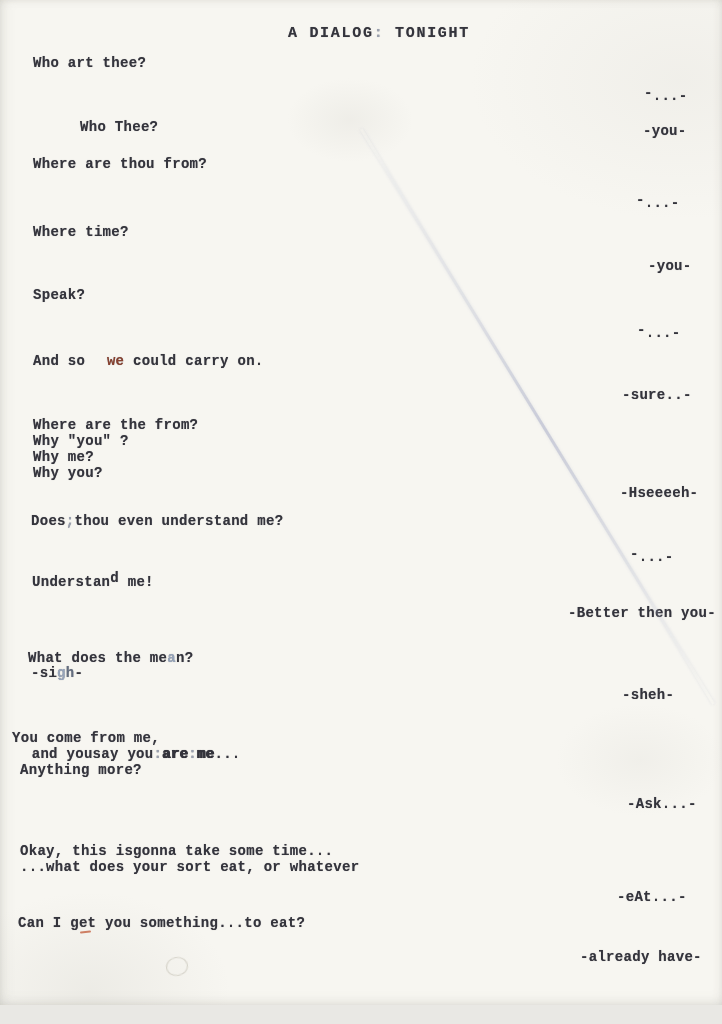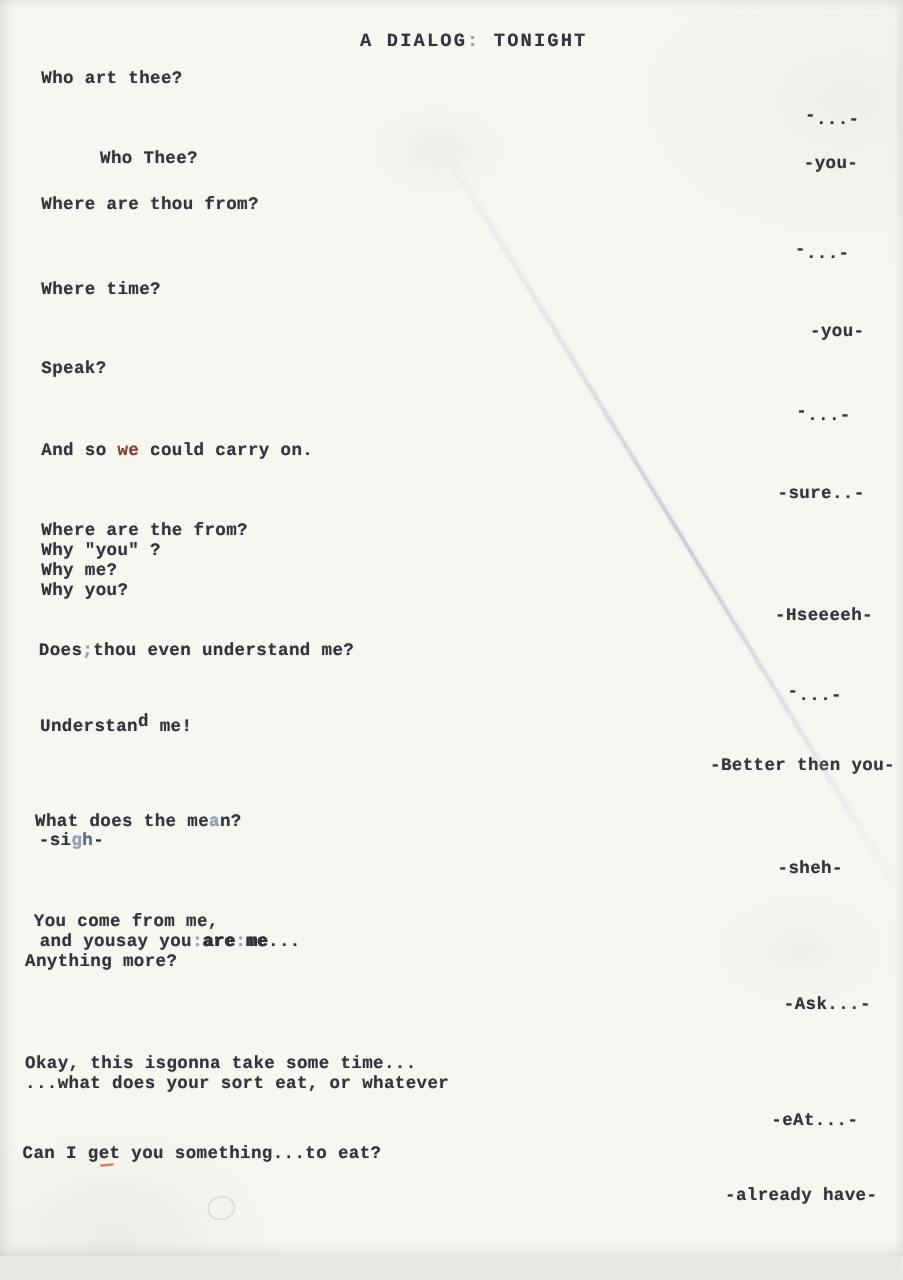--- a/index.html
+++ b/index.html
@@ -82,35 +82,35 @@
       <div class="tline" style="left: 33px; top: 56px;"><span>Who art thee?</span></div>
       <div class="tline" style="left: 644px; top: 89px;"><span style="position: relative; top: -3px;">-</span><span>...-</span></div>
       <div class="tline" style="left: 33px; top: 120px; margin-left: 47px;"><span>Who Thee?</span></div>
       <div class="tline" style="left: 643px; top: 124px;"><span>-you-</span></div>
       <div class="tline" style="left: 33px; top: 157px;"><span>Where are thou from?</span></div>
       <div class="tline" style="left: 636px; top: 196px;"><span style="position: relative; top: -3px;">-</span><span>...-</span></div>
       <div class="tline" style="left: 33px; top: 225px;"><span>Where time?</span></div>
       <div class="tline" style="left: 648px; top: 259px;"><span>-you-</span></div>
       <div class="tline" style="left: 33px; top: 288px;"><span>Speak?</span></div>
       <div class="tline" style="left: 637px; top: 326px;"><span style="position: relative; top: -3px;">-</span><span>...-</span></div>
-      <div class="tline" style="left: 33px; top: 354px;"><span>And so </span><span style="color: rgb(135, 64, 46);">we</span><span> could carry on.</span></div>
+      <div class="tline" style="left: 33px; top: 354px;"><span>And so </span><span style="color: rgb(135, 64, 46); margin-left: 13px;">we</span><span> could carry on.</span></div>
       <div class="tline" style="left: 622px; top: 388px; text-align: right;"><span>-sure..-</span></div>
       <div class="tline" style="left: 33px; top: 418px;"><span>Where are the from?</span></div>
       <div class="tline" style="left: 33px; top: 434px;"><span>Why "you" ?</span></div>
       <div class="tline" style="left: 33px; top: 450px;"><span>Why me?</span></div>
       <div class="tline" style="left: 33px; top: 466px;"><span>Why you?</span></div>
       <div class="tline" style="left: 620px; top: 486px;"><span>-Hseeeeh-</span></div>
       <div class="tline" style="left: 31px; top: 514px;"><span>Does</span><span style="color: rgb(154, 161, 176);">;</span><span>thou even understand me?</span></div>
       <div class="tline" style="left: 630px; top: 550px;"><span style="position: relative; top: -3px;">-</span><span>...-</span></div>
       <div class="tline" style="left: 32px; top: 575px;"><span>Understan</span><span style="position: relative; top: -4px;">d</span><span> me!</span></div>
       <div class="tline" style="left: 568px; top: 606px;"><span>-Better then you-</span></div>
       <div class="tline" style="left: 31px; top: 636px; margin-top: 30px;"><span>-si</span><span style="color: rgb(150, 164, 186);">g</span><span style="color: rgb(100, 110, 128);">h</span><span>-</span></div>
       <div class="tline" style="left: 28px; top: 651px;"><span>What does the me</span><span style="color: rgb(150, 164, 186);">a</span><span>n?</span></div>
       <div class="tline" style="left: 622px; top: 688px;"><span>-sheh-</span></div>
-      <div class="tline" style="left: 27px; top: 731px;"><span>You come from me,</span></div>
+      <div class="tline" style="left: 12px; top: 731px;"><span>You come from me,</span></div>
       <div class="tline" style="left: 23px; top: 747px;"><span> and yousay you</span><span style="color: rgb(154, 161, 176);">:</span><span class="over">are</span><span style="color: rgb(154, 161, 176);">:</span><span class="over">me</span><span>...</span></div>
       <div class="tline" style="left: 20px; top: 763px;"><span>Anything more?</span></div>
       <div class="tline" style="left: 627px; top: 797px; text-align: right;"><span>-Ask...-</span></div>
       <div class="tline" style="left: 20px; top: 844px;"><span>Okay, this isgonna take some time...</span></div>
       <div class="tline" style="left: 20px; top: 860px;"><span>...what does your sort eat, or whatever</span></div>
       <div class="tline" style="left: 617px; top: 890px;"><span>-eAt...-</span></div>
       <div class="tline" style="left: 18px; top: 916px;"><span>Can I get you something...to eat?</span></div>
       <div class="tline" style="left: 580px; top: 950px;"><span>-already have-</span></div>
     </div>
   <div class="crease"></div>

